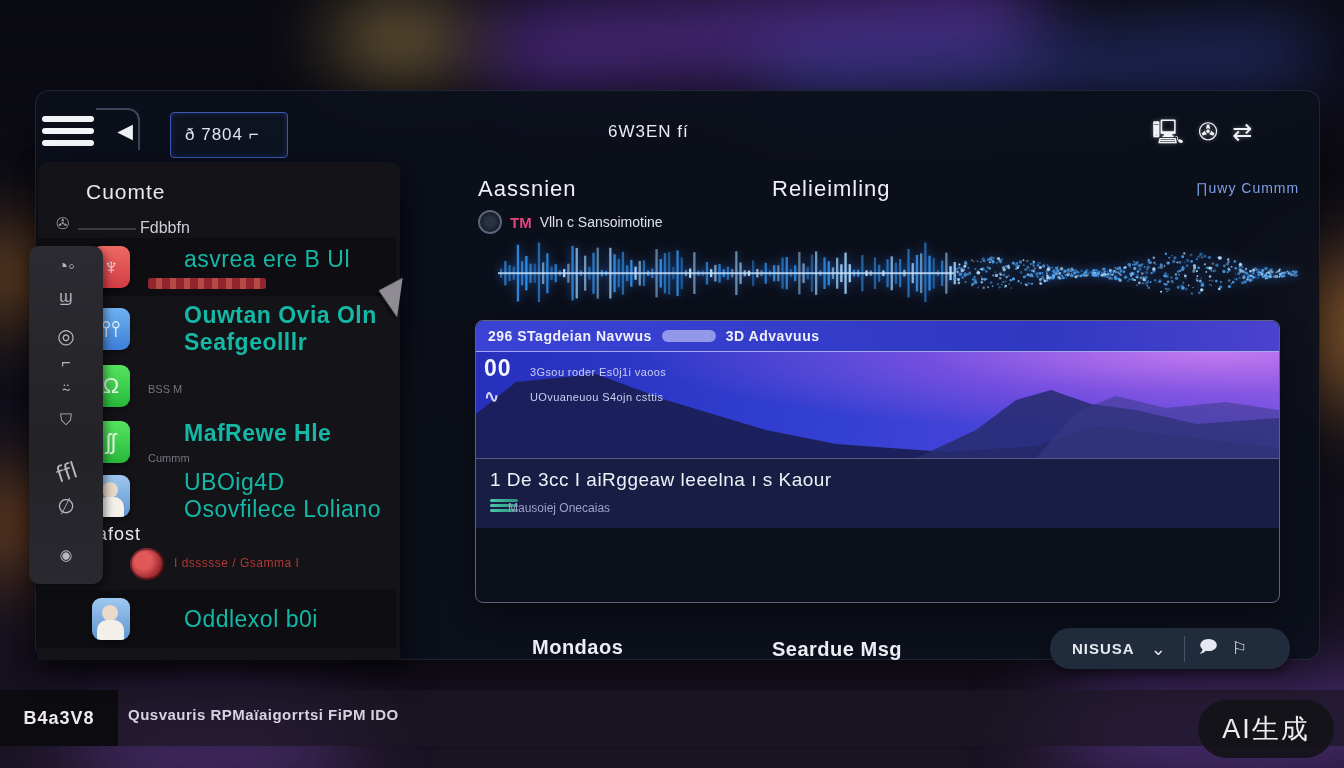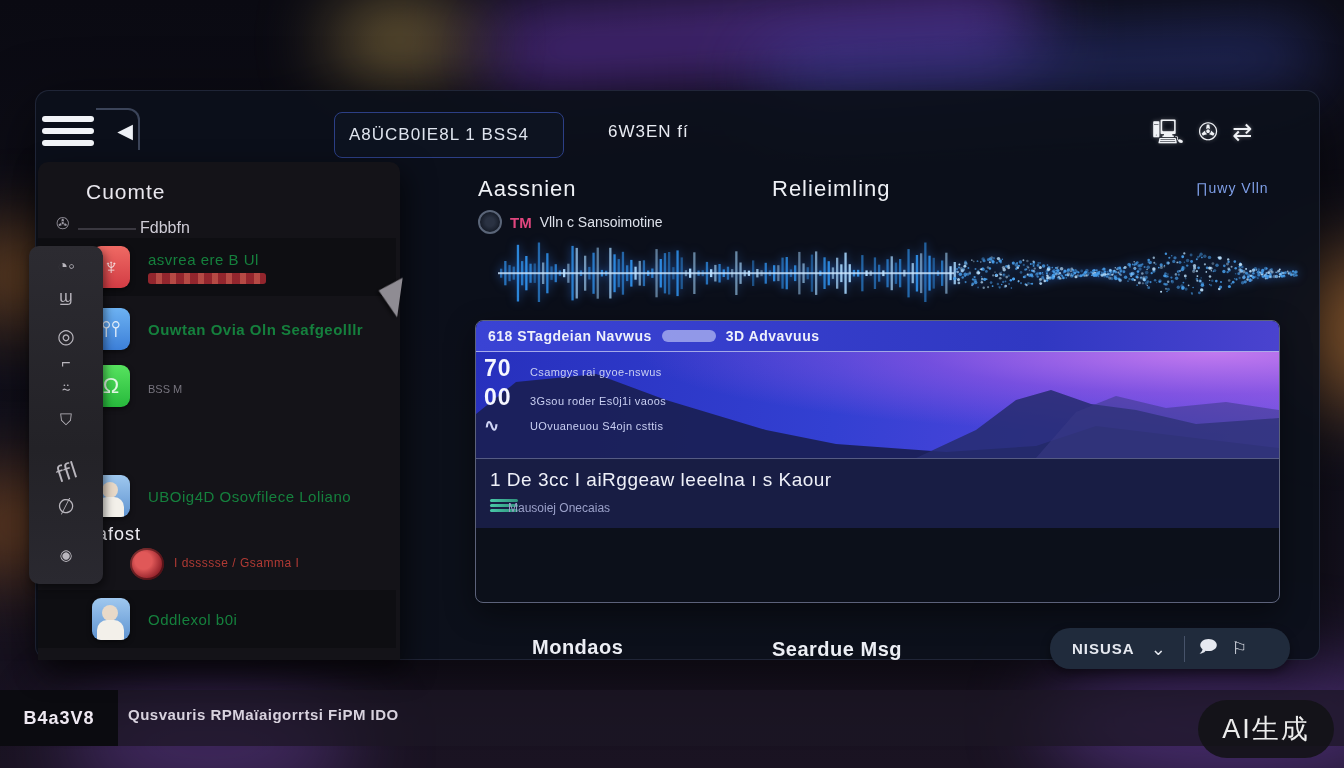--- a/index.html
+++ b/index.html
@@ -62,21 +62,21 @@
   .mi-blue  { background:linear-gradient(180deg,#6db2f2,#3c7fd8); }
   .mi-green { background:linear-gradient(180deg,#57e35f,#27b93c); }
   .mi-photo { background:linear-gradient(180deg,#9fc8ef,#5f93d0); }
   .mi-photo::before { content:""; position:absolute; left:10px; top:7px; width:16px; height:16px;
     border-radius:50%; background:#e8d9c8; }
   .mi-photo::after { content:""; position:absolute; left:5px; top:22px; width:27px; height:20px;
     border-radius:10px 10px 0 0; background:#f3f0ea; }
   .mi-glyph { position:absolute; left:0; top:0; width:100%; height:100%;
     color:rgba(255,255,255,.85); font-size:22px; line-height:42px; text-align:center; }
   .mi-text { margin-left:18px; }
-  .mi-label { color:#15803d; font-size:15px; font-weight:bold; letter-spacing:.5px; }
+  .mi-label { color:#14b8a6; font-size:23px; font-weight:bold; letter-spacing:.5px;margin-left:36px; }
   .mi-label-lite { font-weight:normal; }
   .mi-badge { margin-top:5px; width:118px; height:11px; border-radius:3px;
     background:repeating-linear-gradient(90deg,#a12830 0 8px,#c8504a 8px 14px); opacity:.9; }
   .mi-subtle { margin-top:5px; color:#77747e; font-size:11px; }
   .sec-head { position:absolute; left:46px; color:#efedf3; font-size:18px; letter-spacing:1px; }
   .sec-scribble { position:absolute; left:42px; color:#8e8b94; font-size:30px; transform:rotate(-12deg); }
   .knot { position:absolute; width:34px; height:32px; border-radius:50%;
     background:radial-gradient(circle at 40% 40%, #e05858 0 30%, #8f1f28 70%);
     box-shadow:0 0 0 2px rgba(0,0,0,.4) inset; }
   .sec-note { position:absolute; color:#b03a34; font-size:12px; letter-spacing:.5px; }
@@ -176,21 +176,21 @@
 
   <div class="window"></div>
 
   <div class="hamburger">
     <span></span>
       <span></span>
       <span></span>
   </div>
   <div class="tab-notch"></div>
   <div class="back-btn">◄</div>
-  <div class="searchbox sb2">A8ÜCB0IE8L 1 BSS4</div>
+  <div class="searchbox sb1">ð 7804 ⌐</div>
   <div class="top-link">6W3EN fí</div>
   <div class="top-icons">
     <span class="tico">🖳</span>
     <span class="tico">✇</span>
     <span class="tico">⇄</span>
   </div>
 
   <div class="rail">
     <span class="ric" style="top:10px;font-size:18px;">◔◦</span>
     <span class="ric" style="top:42px;font-size:16px;">ϣ</span>
@@ -230,20 +230,29 @@
 
     <div class="menu-item" style="top:196px;height:56px;">
       <div class="mi-icon mi-green">
           <span class="mi-glyph">Ω</span>
         </div>
       <div class="mi-text">
         <div class="mi-subtle">BSS M</div>
       </div>
     </div>
 
+    <div class="menu-item" style="top:252px;height:56px;">
+      <div class="mi-icon mi-green">
+          <span class="mi-glyph">ʃʃ</span>
+        </div>
+      <div class="mi-text">
+        <div class="mi-label">MafRewe Hle</div>
+        <div class="mi-subtle">Cummm</div>
+      </div>
+    </div>
 
     <div class="menu-item" style="top:308px;height:52px;">
       <div class="mi-icon mi-photo"></div>
       <div class="mi-text">
         <div class="mi-label mi-label-lite">UBOig4D Osovfilece Loliano</div>
       </div>
     </div>
 
     <div class="sec-head" style="top:362px;">Safost</div>
     <div class="sec-scribble" style="top:380px;">ೞ</div>
@@ -255,21 +264,21 @@
       <div class="mi-text">
         <div class="mi-label mi-label-lite">Oddlexol b0i</div>
       </div>
     </div>
   </div>
 
   <div class="handle-arrow"></div>
 
   <div class="hdr" style="left:478px; top:176px;">Aassnien</div>
   <div class="hdr" style="left:772px; top:176px;">Relieimling</div>
-  <div class="hdr hdr-right" style="left:1196px; top:180px;">∏uwy Vlln</div>
+  <div class="hdr hdr-right" style="left:1196px; top:180px;">∏uwy Cummm</div>
 
   <div class="trackrow">
     <div class="track-disc"></div>
     <span class="track-tm">TM</span>
     <span class="track-name">Vlln c  Sansoimotine</span>
   </div>
 
   <div class="waveform"><svg width="800" height="64">
         <rect x="2.0" y="30.7" width="2.3" height="9.0" fill="#2f8fe8" opacity="0.64"></rect>
         <rect x="6.2" y="23.0" width="2.3" height="24.3" fill="#2f8fe8" opacity="0.74"></rect>
@@ -998,36 +1007,32 @@
         <circle cx="510.4" cy="27.9" r="1.27" fill="#bfe4ff" opacity="0.60"></circle>
         <circle cx="617.2" cy="39.7" r="1.39" fill="#4aa2f0" opacity="0.60"></circle>
         <circle cx="542.2" cy="41.6" r="1.27" fill="#bfe4ff" opacity="0.44"></circle>
         <circle cx="542.1" cy="24.9" r="0.91" fill="#4aa2f0" opacity="0.48"></circle>
         <circle cx="495.1" cy="24.0" r="1.64" fill="#4aa2f0" opacity="0.74"></circle>
         <circle cx="770.7" cy="34.7" r="1.40" fill="#bfe4ff" opacity="0.84"></circle>
       </svg></div>
 
   <div class="panel">
     <div class="panel-head">
-      <span class="ph-text">618 STagdeian Navwus</span>
+      <span class="ph-text">296 STagdeian Navwus</span>
       <span class="ph-tag"></span>
       <span class="ph-text">3D Advavuus</span>
     </div>
 
     <div class="panel-art">
       <svg width="803" height="106" viewBox="0 0 803 106">
         <path d="M0,106 L0,62 L40,30 L120,22 L190,48 L290,78 L360,92 L470,100 L560,94 L620,74 L803,96 L803,106 Z" fill="#1a2056" opacity="0.95"></path>
         <path d="M440,106 L500,78 L540,48 L575,38 L615,52 L660,58 L720,72 L803,66 L803,106 Z" fill="#262b6e" opacity="0.85"></path>
         <path d="M560,106 L600,60 L640,44 L690,56 L750,50 L803,58 L803,106 Z" fill="#3a3a86" opacity="0.55"></path>
       </svg>
       <div class="stats">
-        <div class="stat">
-          <span class="stat-num">70</span>
-          <span class="stat-label">Csamgys rai gyoe-nswus</span>
-        </div>
         <div class="stat">
           <span class="stat-num">00</span>
           <span class="stat-label">3Gsou roder Es0j1i vaoos</span>
         </div>
         <div class="stat">
           <span class="stat-num squig">∿</span>
           <span class="stat-label">UOvuaneuou S4ojn csttis</span>
         </div>
       </div>
     </div>

